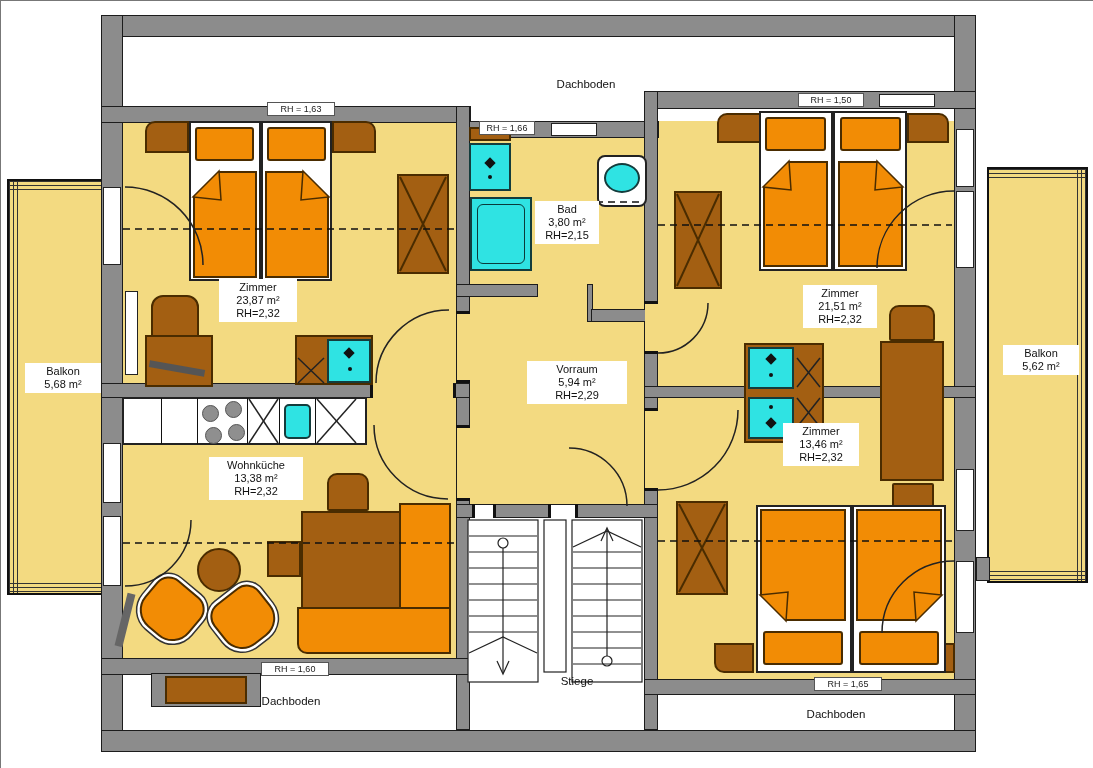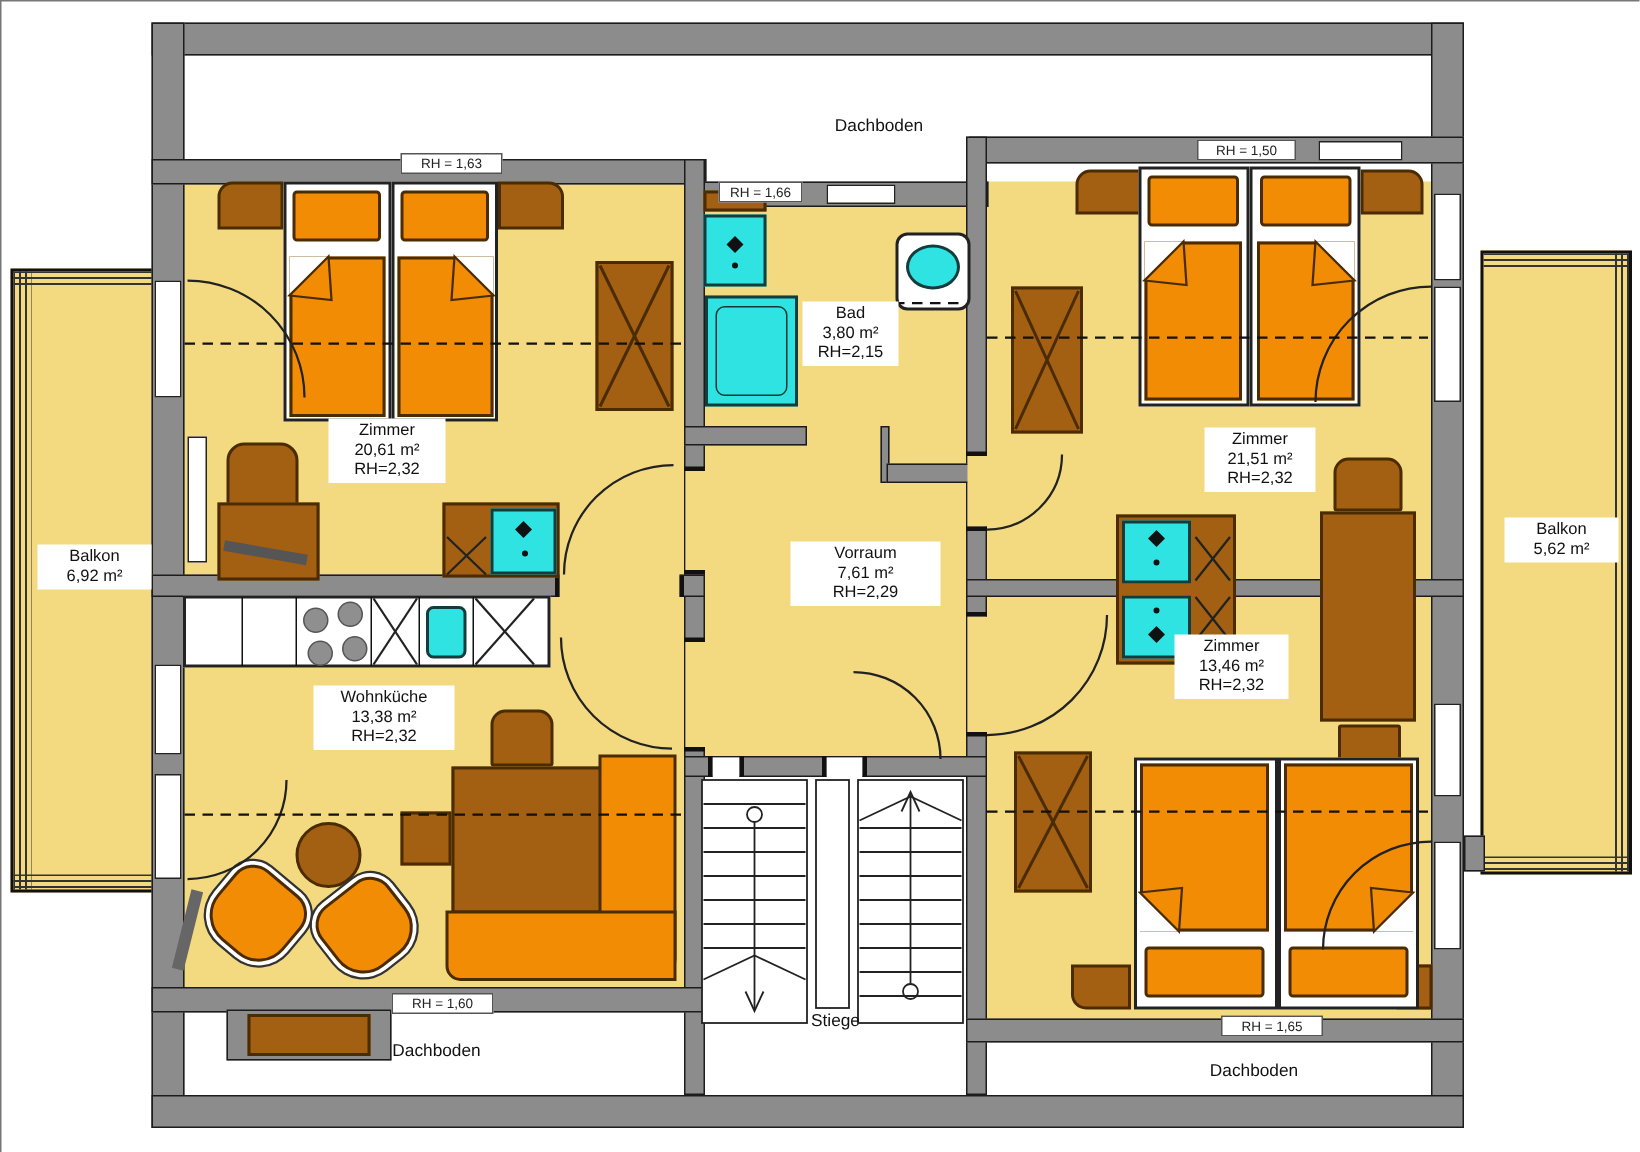--- a/index.html
+++ b/index.html
@@ -279,31 +279,31 @@
         <circle cx="606" cy="660" r="5"></circle>
         <line x1="606" y1="655" x2="606" y2="528"></line>
         <path d="M 600 540 L 606 527 L 612 540"></path>
       </g>
     </g>
   </svg>
 
   <div class="abs txt" style="left:535px;top:76px;width:100px;">Dachboden</div>
   <div class="abs txt" style="left:245px;top:693px;width:90px;">Dachboden</div>
   <div class="abs txt" style="left:790px;top:706px;width:90px;">Dachboden</div>
-  <div class="abs txt" style="left:520px;top:673px;width:72px;">Stiege</div>
+  <div class="abs txt" style="left:540px;top:673px;width:72px;">Stiege</div>
 
   <div class="abs rh" style="left:266px;top:101px;width:68px;">RH = 1,63</div>
   <div class="abs rh" style="left:478px;top:120px;width:56px;">RH = 1,66</div>
   <div class="abs rh" style="left:797px;top:92px;width:66px;">RH = 1,50</div>
   <div class="abs rh" style="left:260px;top:661px;width:68px;">RH = 1,60</div>
   <div class="abs rh" style="left:813px;top:676px;width:68px;">RH = 1,65</div>
 
   <div class="abs lbl" style="left:218px;top:278px;width:78px;">
     <div>Zimmer</div>
-    <div>20,61 m²</div>
+    <div>23,87 m²</div>
     <div>RH=2,32</div>
   </div>
   <div class="abs lbl" style="left:802px;top:284px;width:74px;">
     <div>Zimmer</div>
     <div>21,51 m²</div>
     <div>RH=2,32</div>
   </div>
   <div class="abs lbl" style="left:782px;top:422px;width:76px;">
     <div>Zimmer</div>
     <div>13,46 m²</div>
@@ -314,25 +314,25 @@
     <div>13,38 m²</div>
     <div>RH=2,32</div>
   </div>
   <div class="abs lbl" style="left:534px;top:200px;width:64px;">
     <div>Bad</div>
     <div>3,80 m²</div>
     <div>RH=2,15</div>
   </div>
   <div class="abs lbl" style="left:526px;top:360px;width:100px;">
     <div>Vorraum</div>
-    <div>7,61 m²</div>
+    <div>5,94 m²</div>
     <div>RH=2,29</div>
   </div>
   <div class="abs lbl" style="left:24px;top:362px;width:76px;">
     <div>Balkon</div>
-    <div>6,92 m²</div>
+    <div>5,68 m²</div>
   </div>
   <div class="abs lbl" style="left:1002px;top:344px;width:76px;">
     <div>Balkon</div>
     <div>5,62 m²</div>
   </div>
 
 </div>
 
 </body></html>

